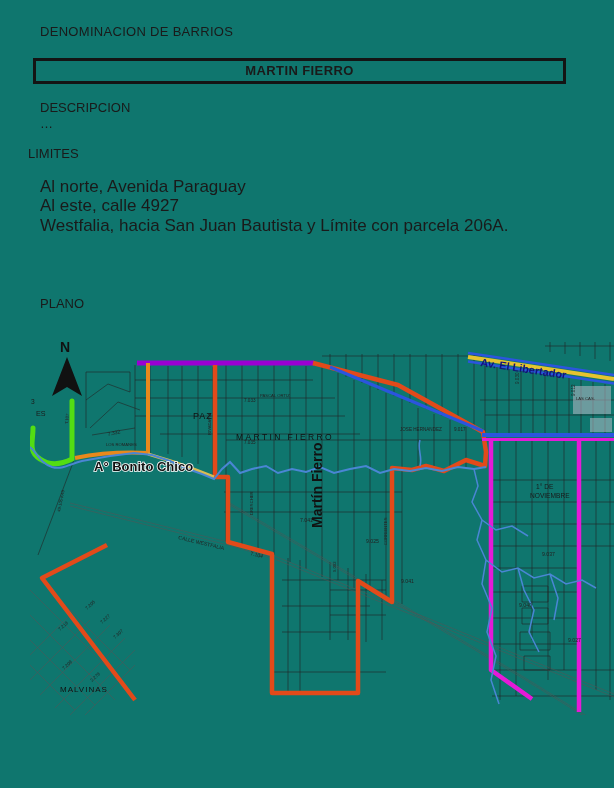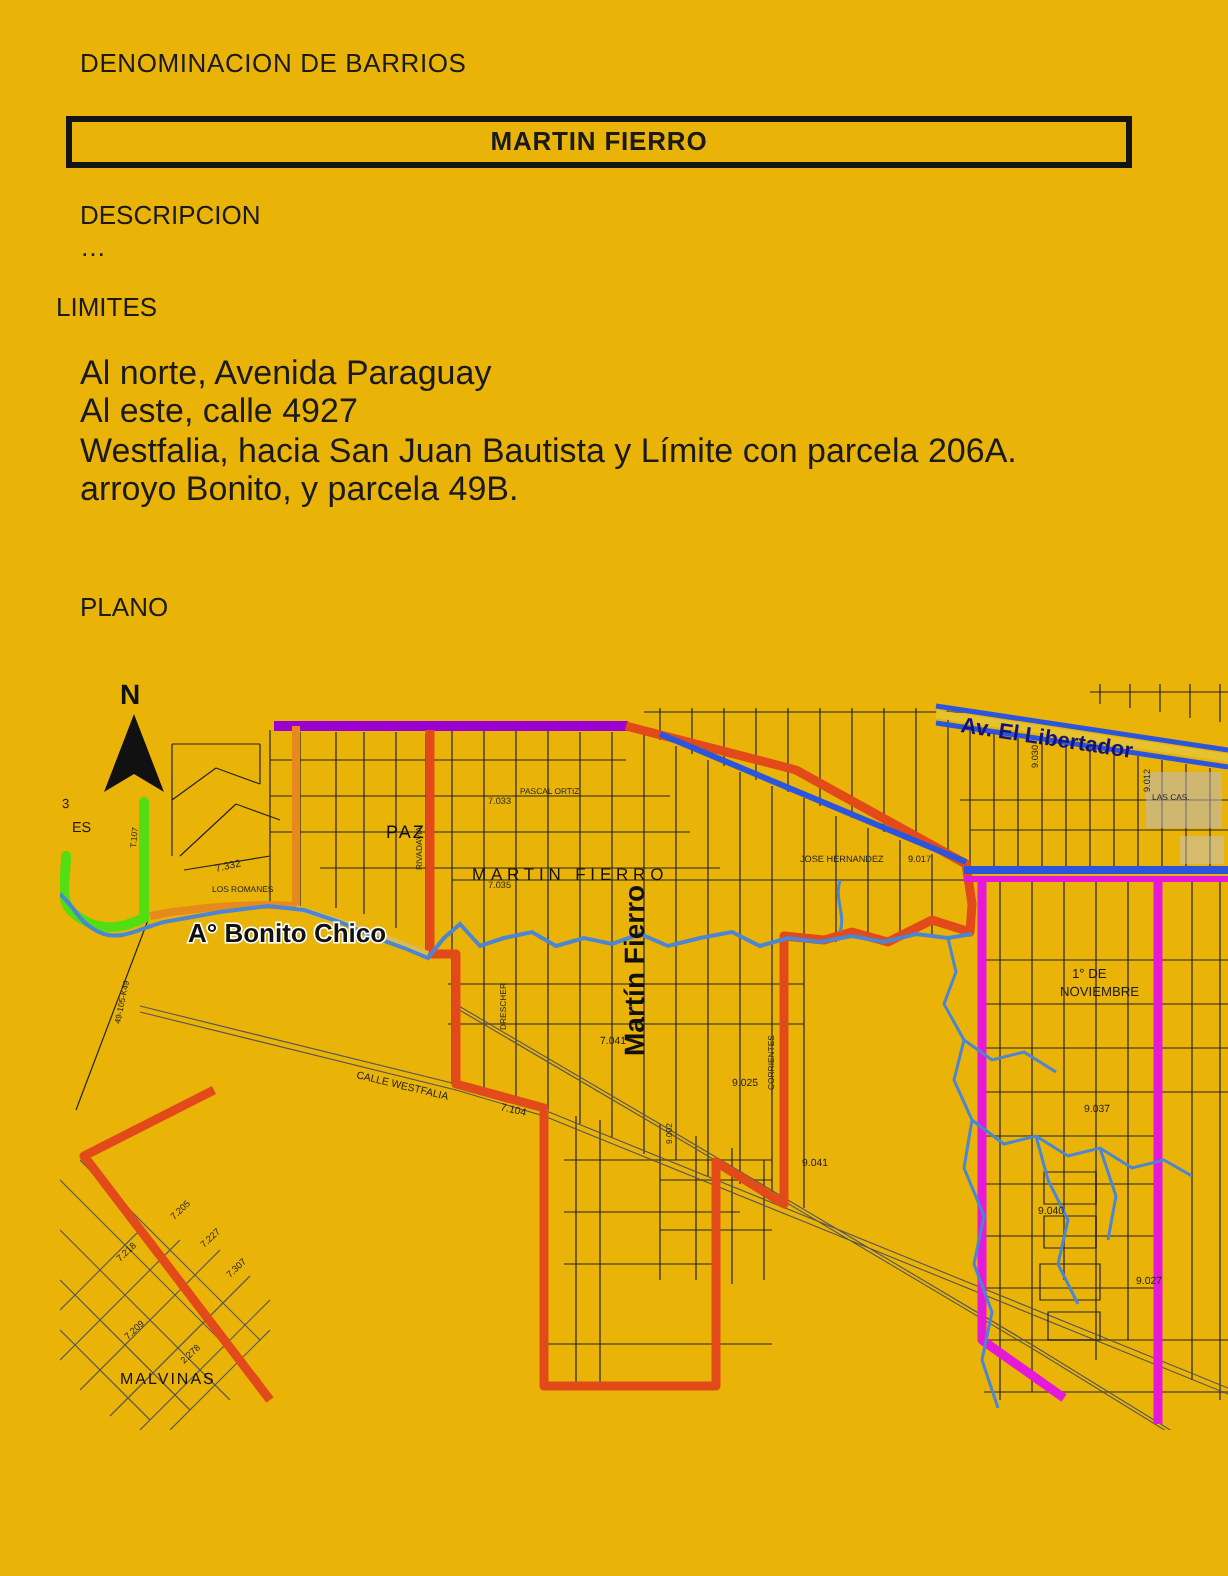--- a/index.html
+++ b/index.html
@@ -1,16 +1,16 @@
 <!DOCTYPE html>
 <html><head>
 <meta charset="utf-8">
 <style>
   html,body{margin:0;padding:0;background:#ffffff}
-  .page{position:relative;width:614px;height:788px;background:#eab308;
+  .page{position:relative;width:614px;height:788px;background:#0f766e;
         font-family:"Liberation Sans",sans-serif;color:#1a1a1a;overflow:hidden}
   .abs{position:absolute}
   .txt{font-size:13px}
   .b{font-weight:normal}
   #heading{left:40px;top:24px;letter-spacing:.3px}
   #titlebox{left:33px;top:58px;width:527px;height:20px;border:3px solid #141414;
             text-align:center;font-weight:bold;font-size:13px;line-height:20px;letter-spacing:.4px}
   #descripcion{left:40px;top:100px}
   #dots{left:40px;top:116px}
   #limites{left:28px;top:146px}
@@ -47,21 +47,20 @@
 
   <div class="abs txt b" id="descripcion">DESCRIPCION</div>
   <div class="abs txt" id="dots">…</div>
 
   <div class="abs txt b" id="limites">LIMITES</div>
 
   <div class="abs" id="limitesbody">
     <div>Al norte, Avenida Paraguay</div>
     <div>Al este, calle 4927</div>
     <div>Westfalia, hacia San Juan Bautista y Límite con parcela 206A.</div>
-    <div>arroyo Bonito, y parcela 49B.</div>
   </div>
 
   <div class="abs txt b" id="plano">PLANO</div>
 
   <svg id="map" class="abs" width="584" height="375" viewBox="0 0 584 375">
 
     <path class="g" d="
       M105 25V112 M120 26V113 M138 26V114 M152 26V117 M168 26V124 M183 27V136
       M196 25V202 M212 25V206 M228 25V210 M244 25V215 M260 26V222 M276 26V229
       M292 27V237 M308 33V240 M324 40V248 M340 46V252 M356 53V258 M372 59V264

